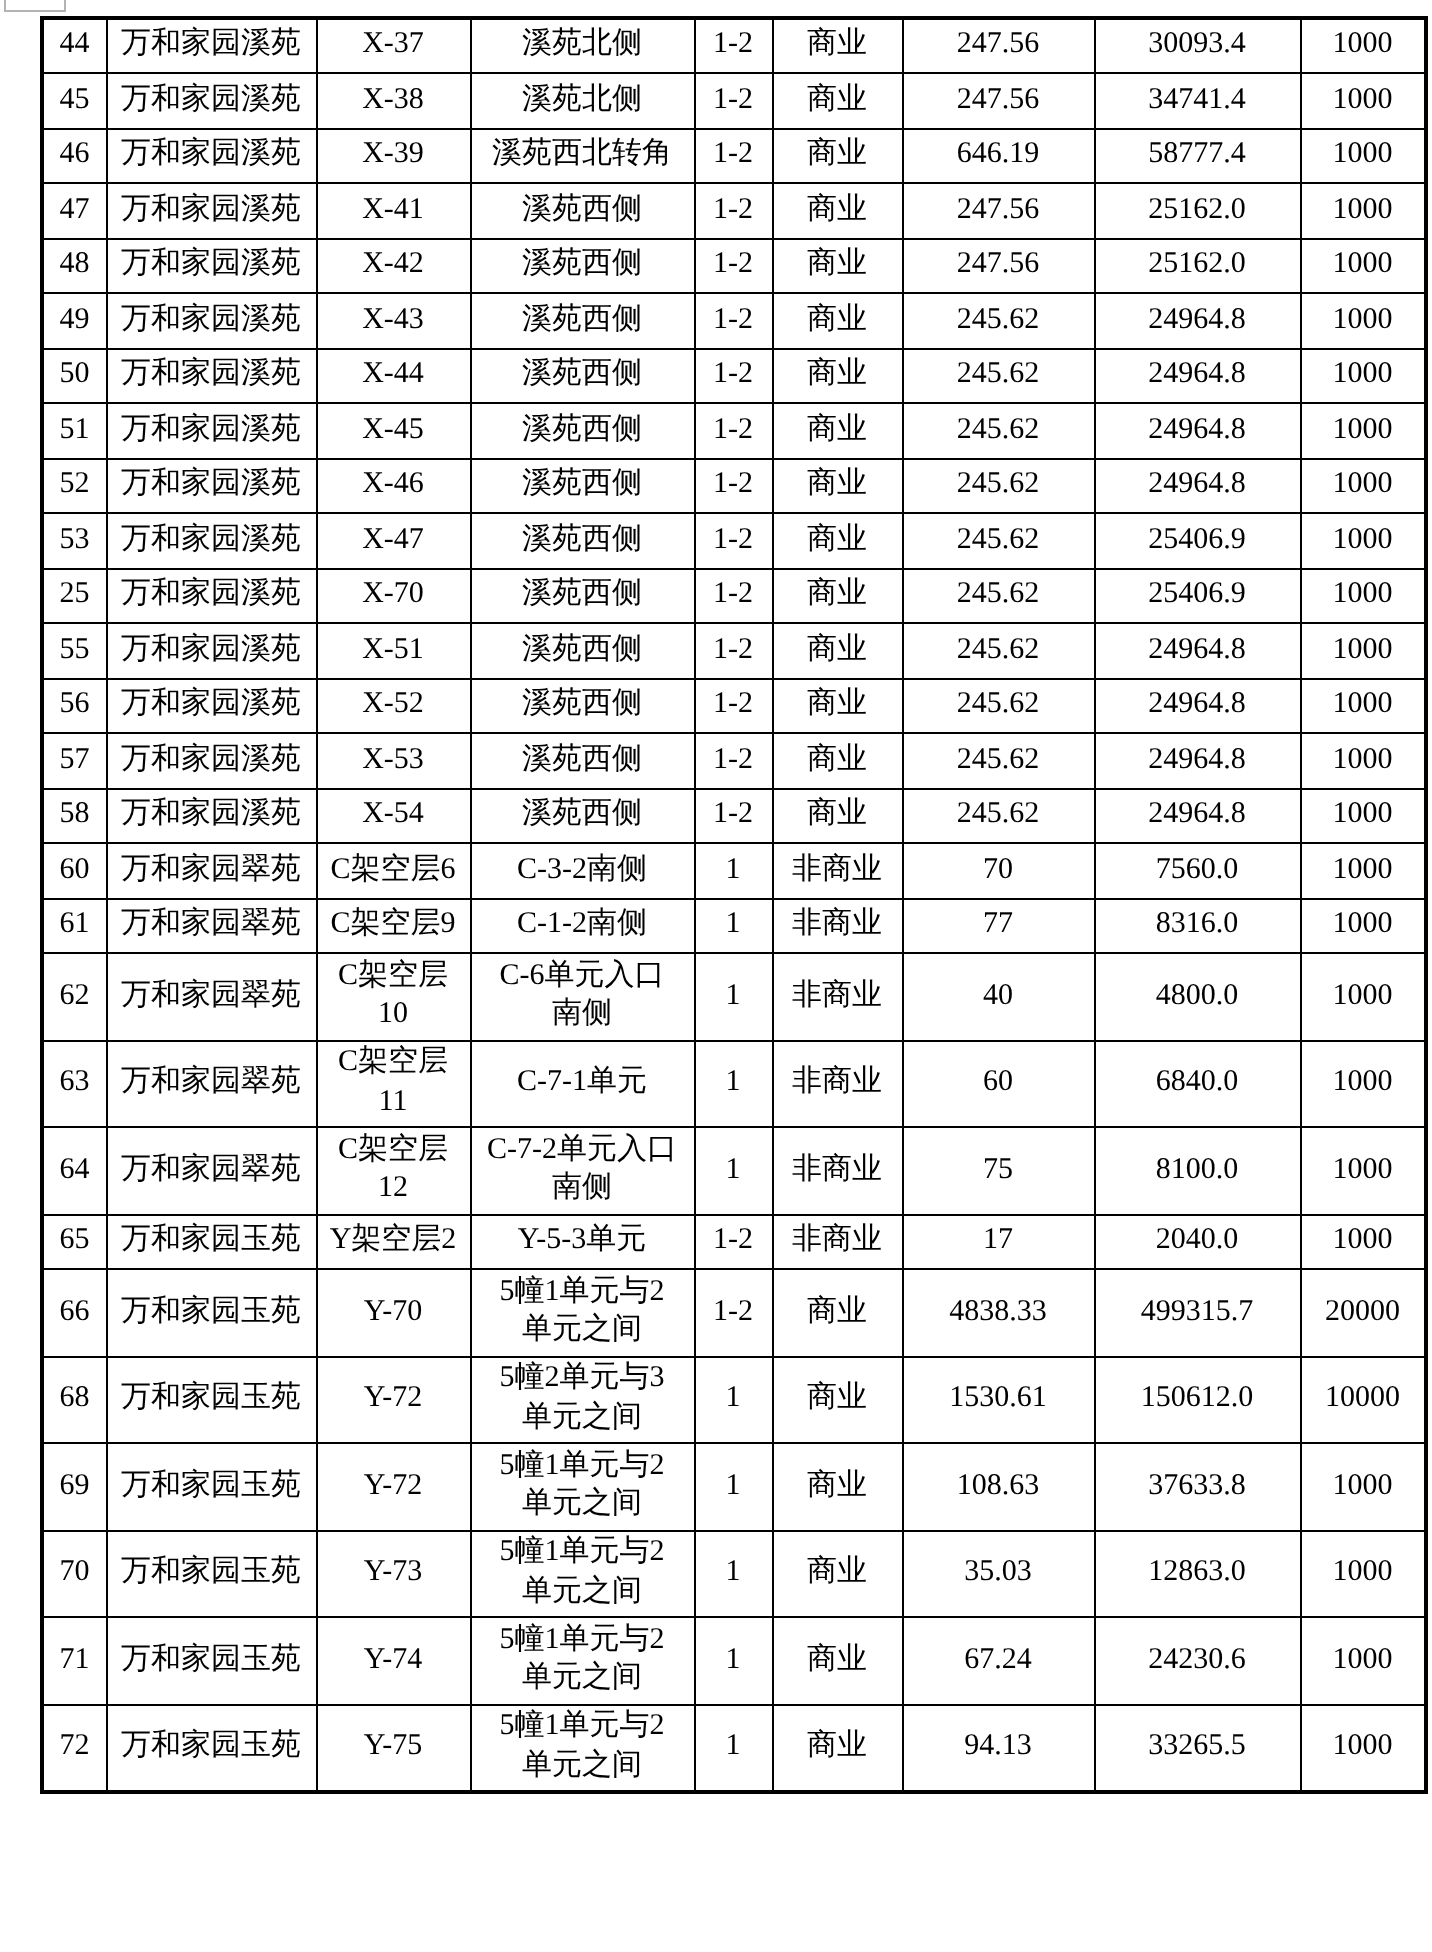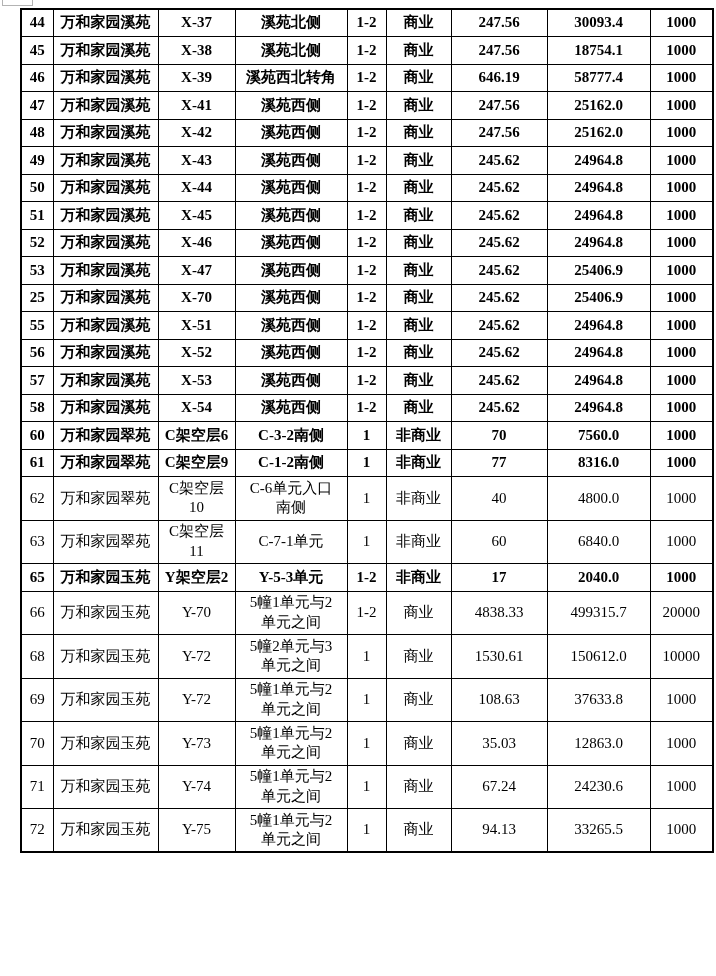--- a/index.html
+++ b/index.html
@@ -38,21 +38,21 @@
   table.listing td {
     border: 1px solid #000000;
     text-align: center;
     vertical-align: middle;
     font-size: 15px;
     line-height: 1.3;
     padding: 0 2px;
     white-space: pre-line;
     overflow: hidden;
   }
-  tr.s { height: 27.5px; font-weight: bold; }
+  tr.s { height: 27.5px; }
   tr.d { height: 43.5px; margin-top: 20px; }
 </style>
 </head>
 <body>
 
 <div class="clip-fragment"></div>
 
 <table class="listing">
   <colgroup>
     <col style="width:32px">
@@ -78,21 +78,21 @@
     <td>1000</td>
   </tr>
       <tr class="s">
     <td>45</td>
     <td>万和家园溪苑</td>
     <td>X-38</td>
     <td>溪苑北侧</td>
     <td>1-2</td>
     <td>商业</td>
     <td>247.56</td>
-    <td>18754.1</td>
+    <td>34741.4</td>
     <td>1000</td>
   </tr>
       <tr class="s">
     <td>46</td>
     <td>万和家园溪苑</td>
     <td>X-39</td>
     <td>溪苑西北转角</td>
     <td>1-2</td>
     <td>商业</td>
     <td>646.19</td>
@@ -271,20 +271,33 @@
     <td>万和家园翠苑</td>
     <td>C架空层
 11</td>
     <td>C-7-1单元</td>
     <td>1</td>
     <td>非商业</td>
     <td>60</td>
     <td>6840.0</td>
     <td>1000</td>
   </tr>
+      <tr class="d">
+    <td>64</td>
+    <td>万和家园翠苑</td>
+    <td>C架空层
+12</td>
+    <td>C-7-2单元入口
+南侧</td>
+    <td>1</td>
+    <td>非商业</td>
+    <td>75</td>
+    <td>8100.0</td>
+    <td>1000</td>
+  </tr>
       <tr class="s">
     <td>65</td>
     <td>万和家园玉苑</td>
     <td>Y架空层2</td>
     <td>Y-5-3单元</td>
     <td>1-2</td>
     <td>非商业</td>
     <td>17</td>
     <td>2040.0</td>
     <td>1000</td>

